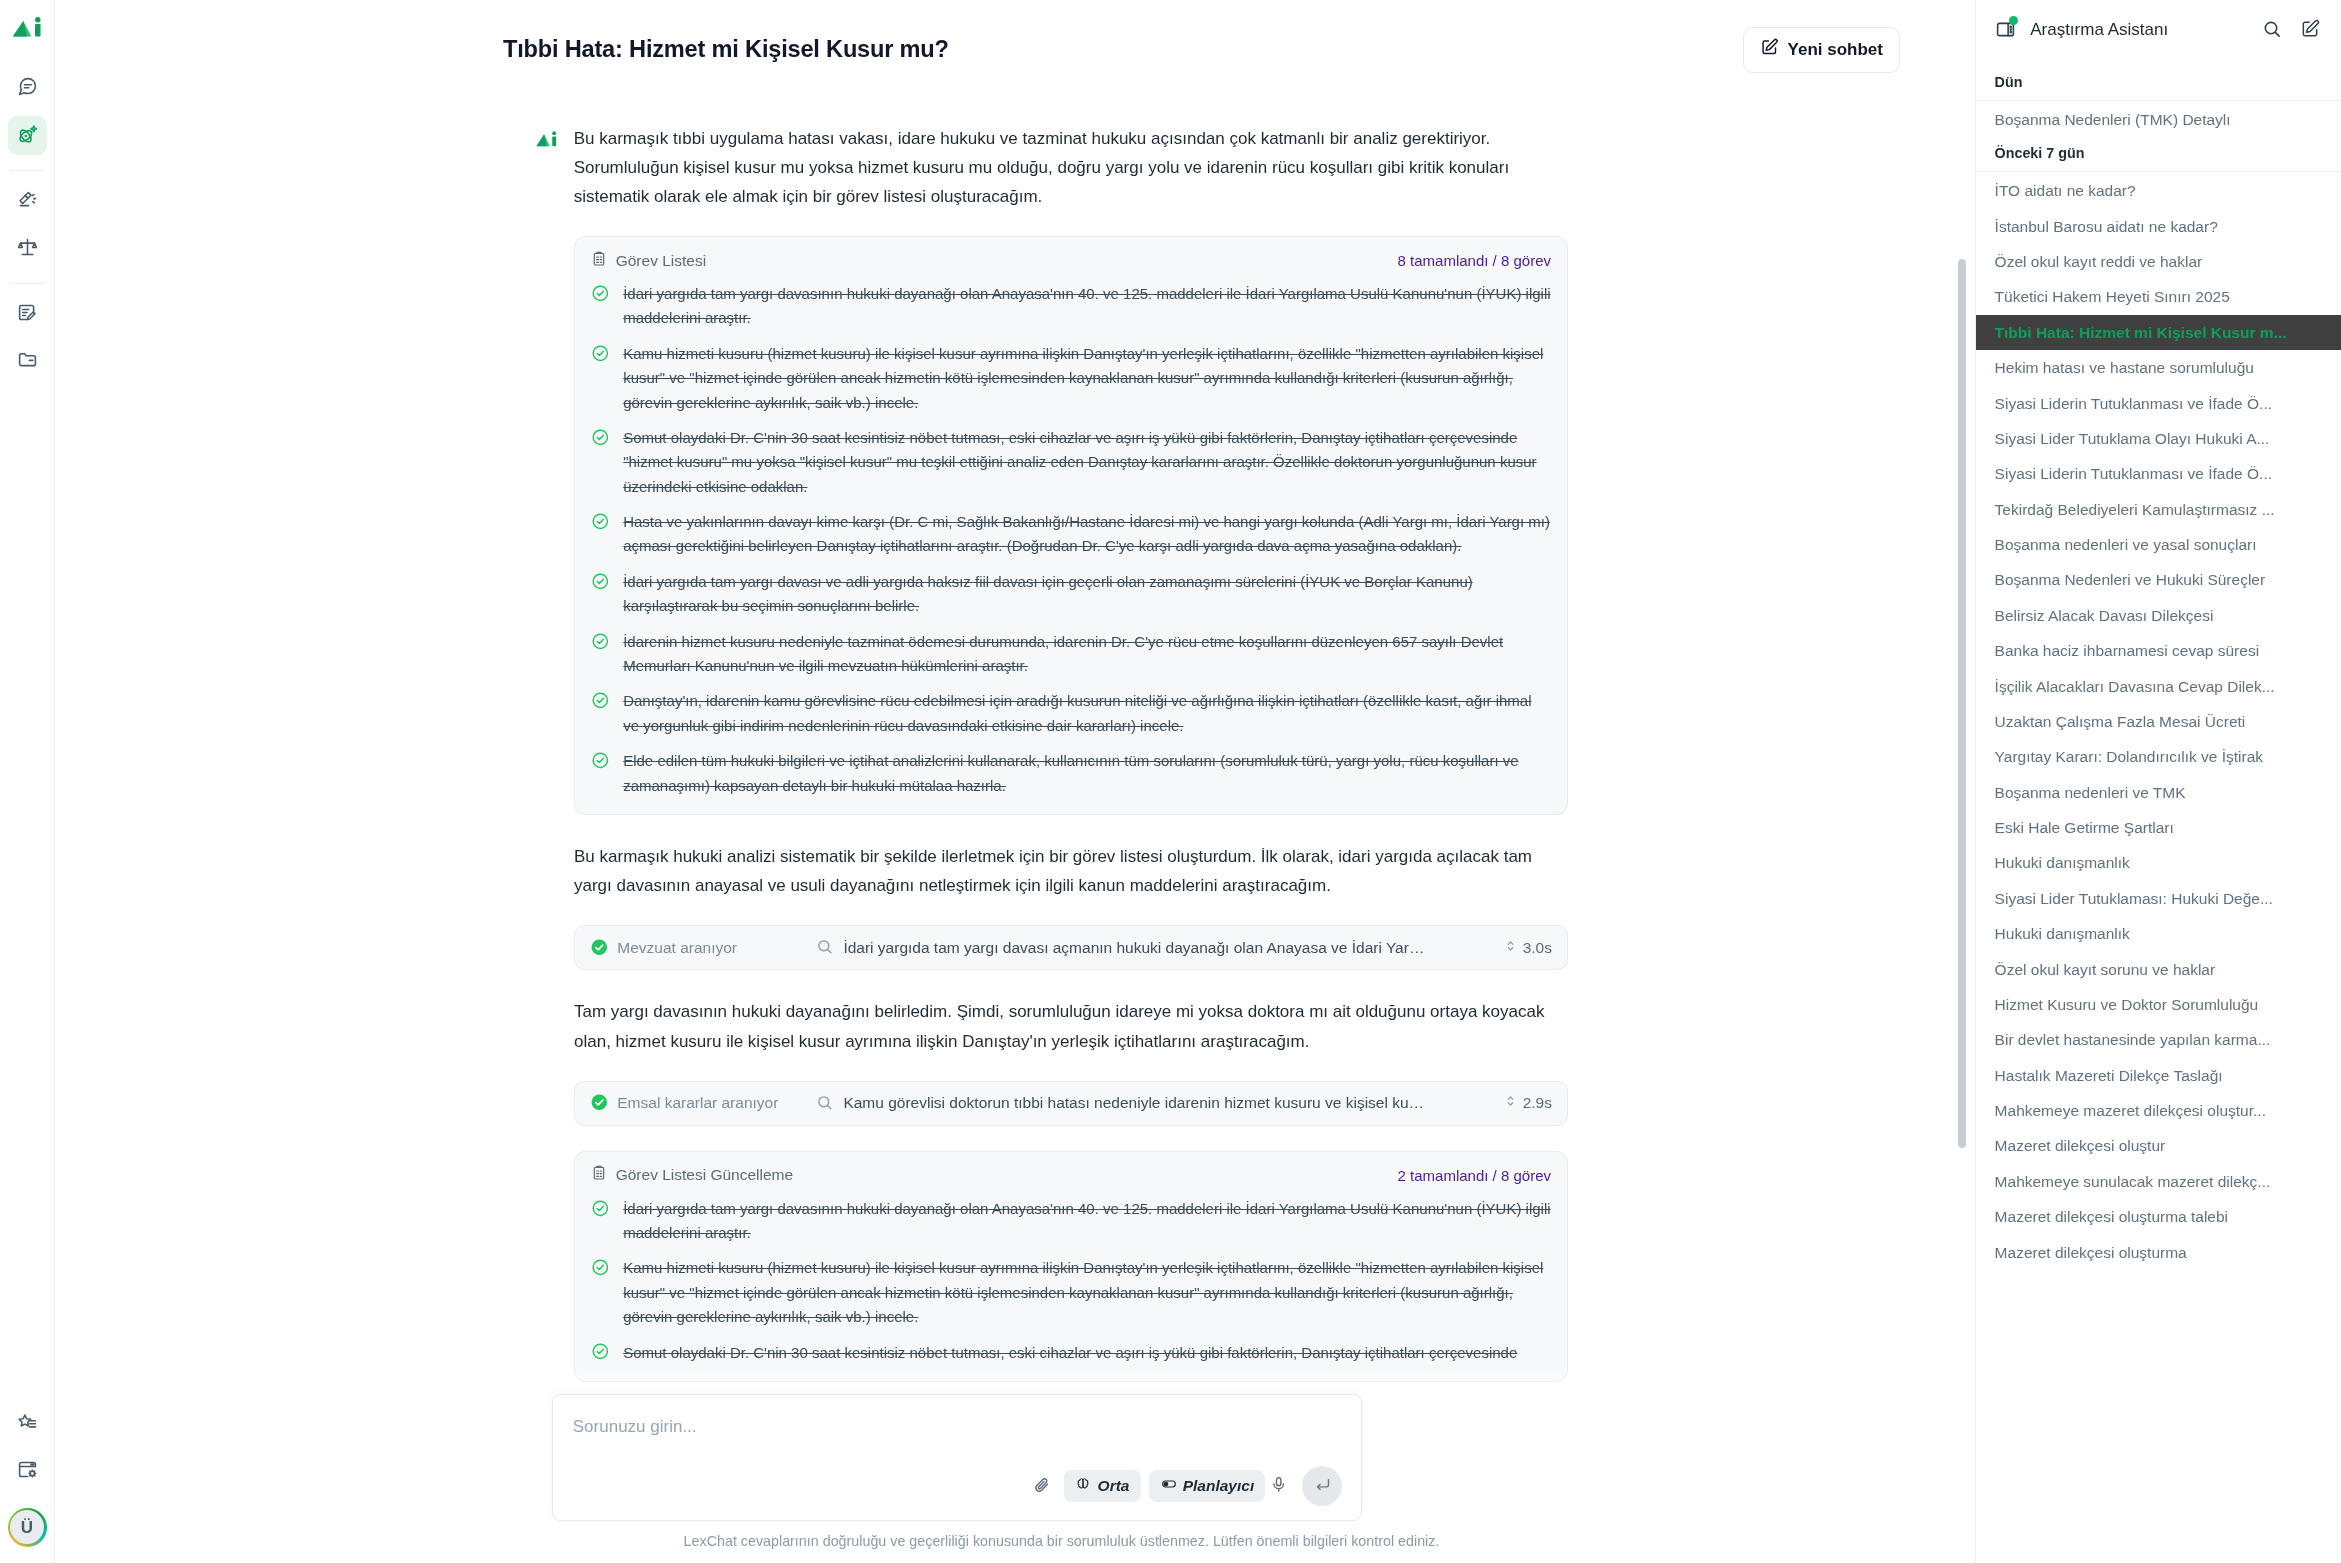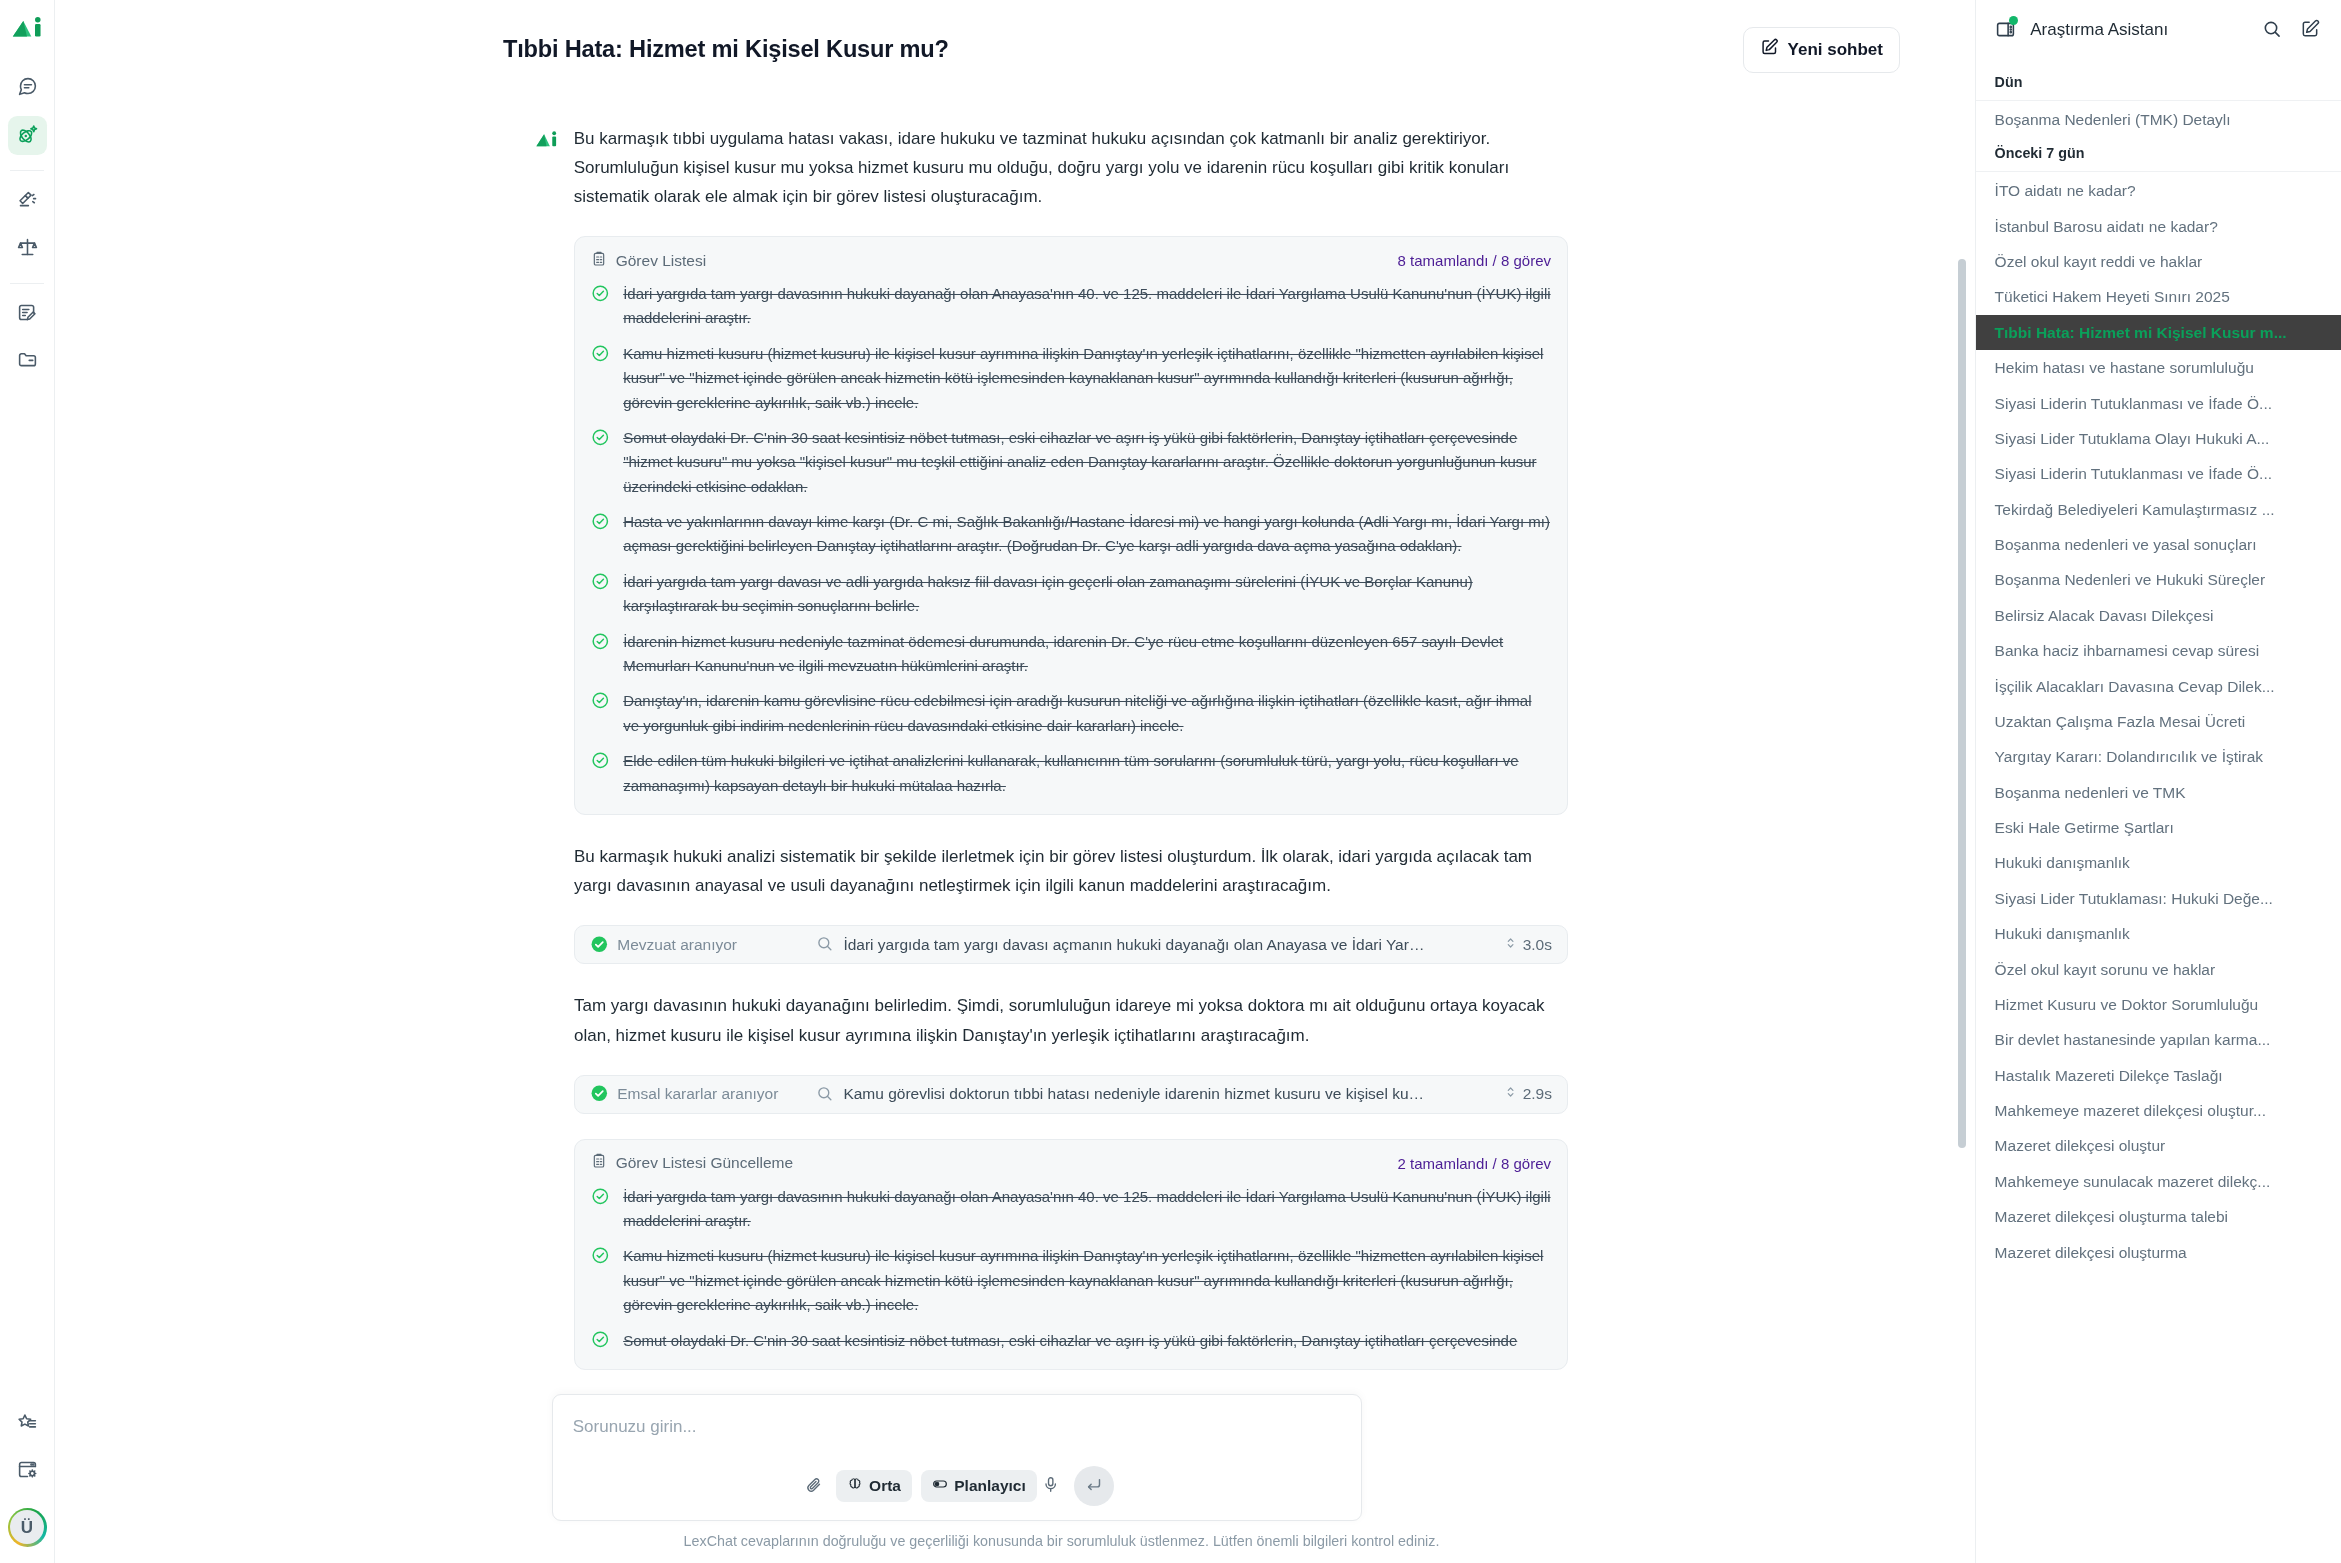--- a/index.html
+++ b/index.html
@@ -99,21 +99,21 @@
     font-size: 15px; line-height: 1.62; color: #3d4c59;
     text-decoration: line-through; text-decoration-thickness: 1.2px;
     text-decoration-color: #3d4c59;
   }
 
   
   .toolbar-row {
     margin: 25px 0 0 40px; width: 994px;
     background: #f6f8f9; border: 1.2px solid #e8ecef; border-radius: 10px;
     display: flex; align-items: center; gap: 27px;
-    padding: 8.7px 15px; height: 39px;
+    padding: 8.7px 15px; height: 45px;
   }
   .tool-status { display: flex; align-items: center; gap: 8.7px; min-width: 199px; }
   .tool-status-label { font-size: 15.5px; color: #7c8b98; white-space: nowrap; }
   .tool-query-wrap { display: flex; align-items: center; gap: 10px; flex: 1 1 auto; overflow: hidden; }
   .tool-query {
     font-size: 15.5px; color: #3d4c59; white-space: nowrap;
     overflow: hidden; text-overflow: ellipsis; max-width: 584px;
   }
   .tool-time { display:flex; align-items:center; gap:6.2px; font-size: 15.5px; color: #5c6b78; white-space: nowrap; }
 
@@ -123,21 +123,21 @@
     background: linear-gradient(to bottom, rgba(255,255,255,0) 0%, #ffffff 18%, #ffffff 100%);
     padding: 27px 0 15px 0;
   }
   .composer {
     width: 810px; margin-left: 497px;
     border: 1.2px solid #e6e9ec; border-radius: 9px; background: #fff;
     padding: 16px 18.6px 13.7px 18.6px;
     box-shadow: 0 -1.2px 8.7px rgba(16,24,40,0.035);
   }
   .composer-placeholder { font-size: 17px; color: #98a5b0; padding: 6.2px 1.2px 29px 1.2px; }
-  .composer-tools { display: flex; align-items: center; justify-content: center; }
+  .composer-tools { display: flex; align-items: center; justify-content: flex-end; font-style: italic; }
   .composer-left { display: flex; align-items: center; gap: 8.7px; }
   .chip {
     display: inline-flex; align-items: center; gap: 6.2px;
     background: #eceff1; border-radius: 8px; padding: 5.6px 11.2px;
     font-size: 15.5px; font-weight: 600; color: #1f2a33; cursor: pointer;
   }
   .icon-btn { width: 27px; height: 27px; display:flex; align-items:center; justify-content:center; color:#5c6b78; cursor:pointer; }
   .composer-right { display: flex; align-items: center; gap: 10px; }
   .send-btn {
     width: 40px; height: 40px; border-radius: 50%;

